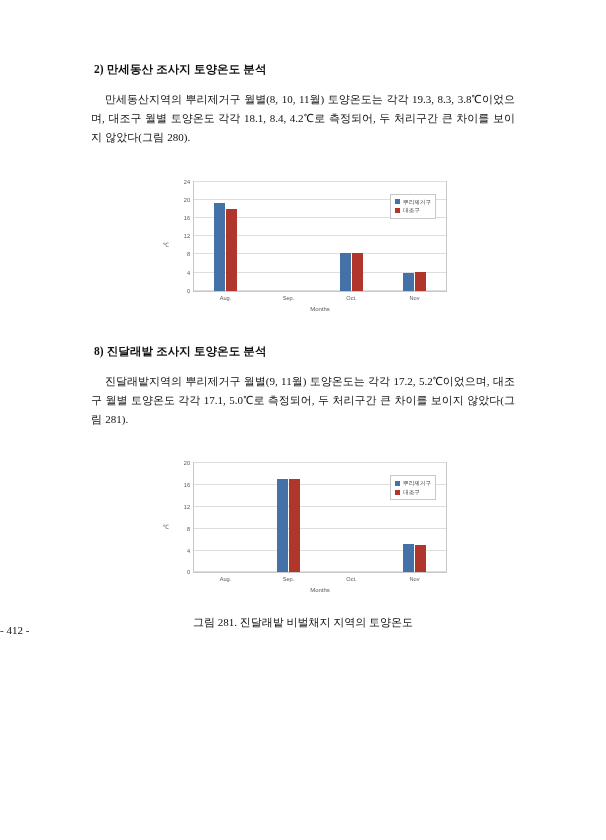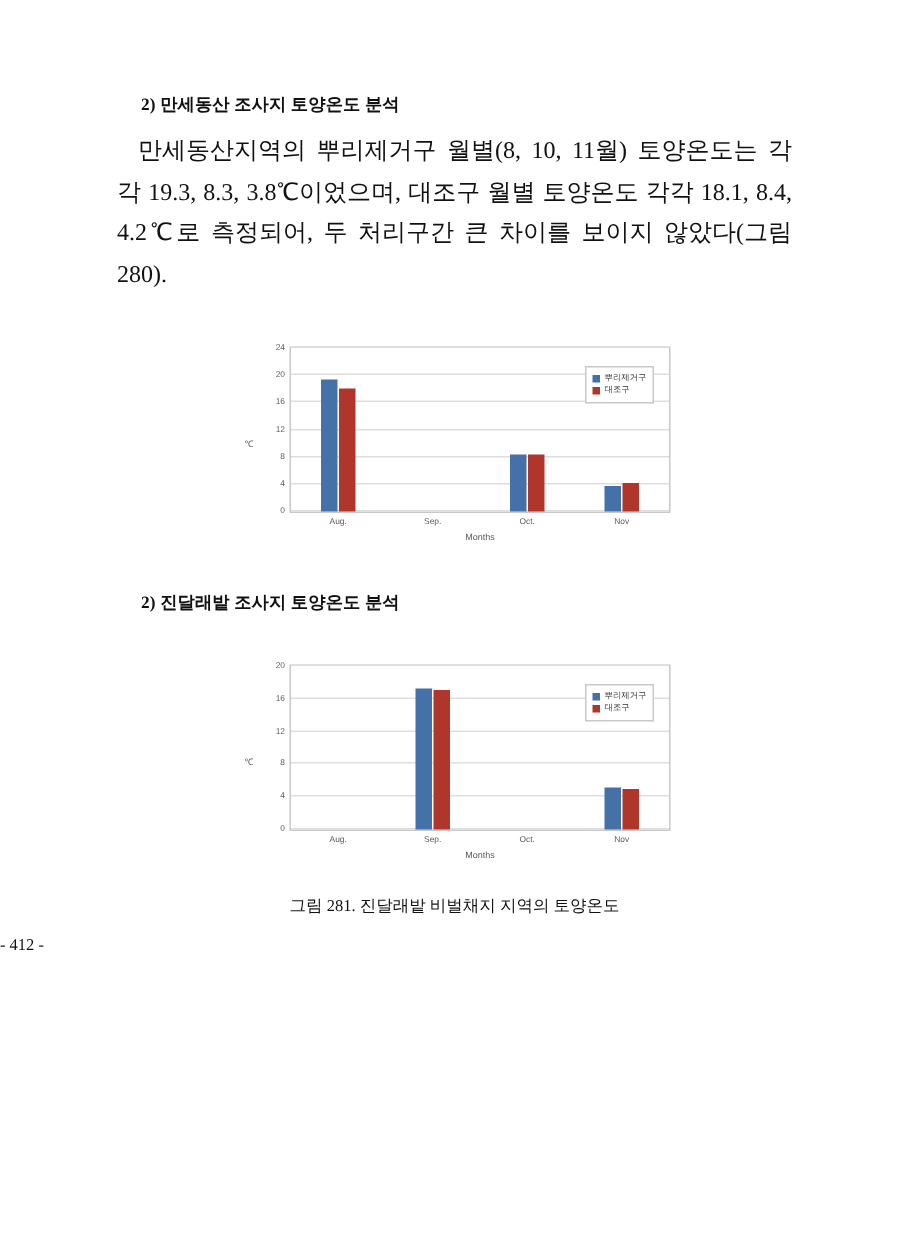--- a/index.html
+++ b/index.html
@@ -29,23 +29,23 @@
     width: 450px;
   }
   .section-heading {
     font-size: 11.5px;
     margin: 0 0 10px 0;
     padding-left: 16px;
     letter-spacing: 0.1px;
     color: #111;
   }
   .para {
-    font-size: 16px;
+    font-size: 11px;
     line-height: 1.72;
-    margin: 0;
+    margin: 13px;
     text-align: justify;
     text-justify: inter-ideograph;
     color: #111;
     word-spacing: 0.6px;
   }
   .para .indent {
     display: inline-block;
     width: 14px;
   }
   .figure {
@@ -227,21 +227,22 @@
                 <span>대조구</span>
               </div>
             </div>
           </div>
           <div class="axis-title-y">℃</div>
           <div class="axis-title-x">Months</div>
         </div>
     </div>
 
     <div style="height:26px"></div>
-    <h2 class="section-heading">2) 진달래밭 조사지 토양온도 분석</h2>
+    <h2 class="section-heading">8) 진달래밭 조사지 토양온도 분석</h2>
+    <p class="para"><span class="indent"></span><span>진달래밭지역의 뿌리제거구 월별(9, 11월) 토양온도는 각각 17.2, 5.2℃이었으며, 대조구 월별 토양온도 각각 17.1, 5.0℃로 측정되어, 두 처리구간 큰 차이를 보이지 않았다(그림 281).</span></p>
 
     <div class="figure">
       <div class="chart-box" id="chart-1">
           <div class="chart-frame">
             <div class="grid-line" style="bottom: 0%;">
               <span class="y-label">0</span>
             </div>
             <div class="grid-line" style="bottom: 20%;">
               <span class="y-label">4</span>
             </div>

